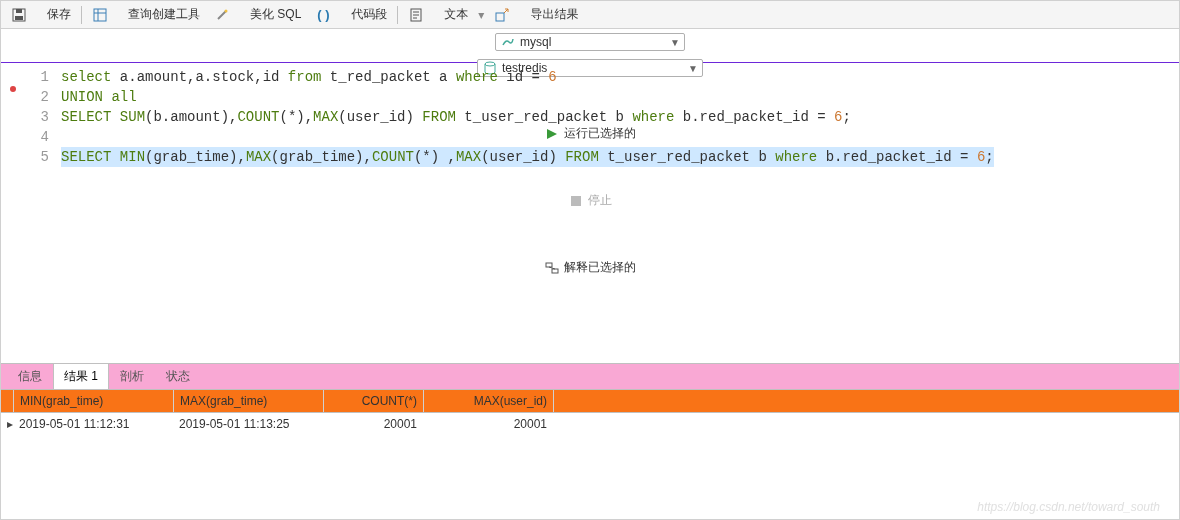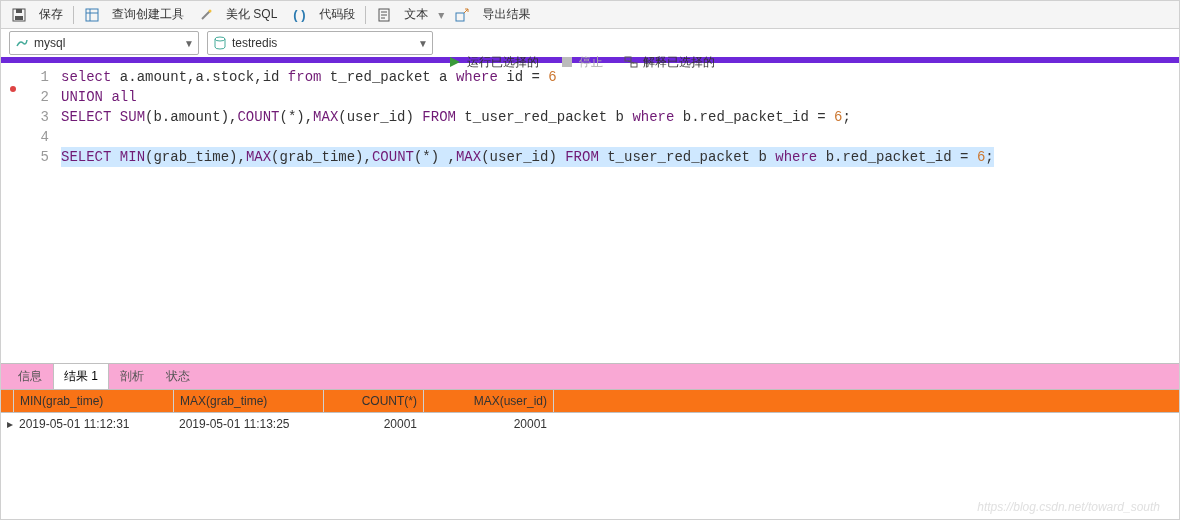--- a/index.html
+++ b/index.html
@@ -1,31 +1,31 @@
 <!DOCTYPE html>
 <html><head>
 <meta charset="utf-8">
 <style>
 * { margin: 0; padding: 0; box-sizing: border-box; }
 body { font-family: "Microsoft YaHei", Arial, sans-serif; font-size: 12px; background: #fff; color: #333; width: 1180px; height: 520px; overflow: hidden; border: 1px solid #d0d0d0; }
 .toolbar { display: flex; align-items: center; height: 28px; background: #f5f5f5; border-bottom: 1px solid #d0d0d0; padding: 0 4px; gap: 2px; }
-.tb-item { display: flex; align-items: center; gap: 12px; padding: 2px 6px; cursor: pointer; border-radius: 2px; }
+.tb-item { display: flex; align-items: center; gap: 20px; padding: 2px 6px; cursor: pointer; border-radius: 2px; }
 .tb-sep { width: 1px; height: 18px; background: #c0c0c0; margin: 0 2px; }
 .icon { display: inline-flex; width: 16px; height: 16px; align-items: center; justify-content: center; }
-.selector-row { display: flex; align-items: center; height: 34px; padding: 4px 8px; gap: 8px; border-bottom: 6px solid #6d28d9; }
+.selector-row { display: flex; align-items: center; height: 34px; padding: 4px 8px; gap: 8px; border-bottom: 1px solid #6d28d9; flex-direction: column; }
 .combo { display: flex; align-items: center; height: 24px; border: 1px solid #b0b0b0; background: #fff; padding: 0 4px; border-radius: 2px; cursor: pointer; }
 .combo .label { flex: 1; padding: 0 4px; }
 .combo .chev { color: #666; font-size: 10px; }
 .run-btn { display: flex; align-items: center; gap: 4px; padding: 2px 6px; cursor: pointer; margin-top: 38px; }
 .run-btn.disabled { color: #aaa; cursor: default; }
 .editor { font-family: Consolas, "Courier New", monospace; font-size: 14px; line-height: 20px; padding: 4px 0; height: 300px; overflow: auto; background: #fff; }
 .line { display: flex; }
 .gutter { width: 60px; text-align: right; padding-right: 12px; color: #999; user-select: none; }
 .code { white-space: pre; }
-.kw { color: #701a75; }
+.kw { color: #4d7c0f; }
 .num { color: #cc7832; }
 .hl { background: #cfe8ff; display: inline-block; }
 .bottom-tabs { display: flex; align-items: flex-end; height: 26px; background: #f9a8d4; border-top: 1px solid #c0c0c0; padding-left: 6px; }
 .btab { padding: 4px 10px; border: 1px solid transparent; border-bottom: none; cursor: pointer; color: #555; }
 .btab.active { background: #fff; border-color: #c0c0c0; color: #000; }
 .result-grid { border-top: 1px solid #c0c0c0; }
 .grid-header { display: flex; background: #f97316; border-bottom: 1px solid #c0c0c0; }
 .grid-header .cell { border-right: 1px solid #d0d0d0; padding: 4px 6px; font-size: 12px; }
 .grid-row { display: flex; }
 .grid-row .cell { padding: 4px 6px; font-size: 12px; }

